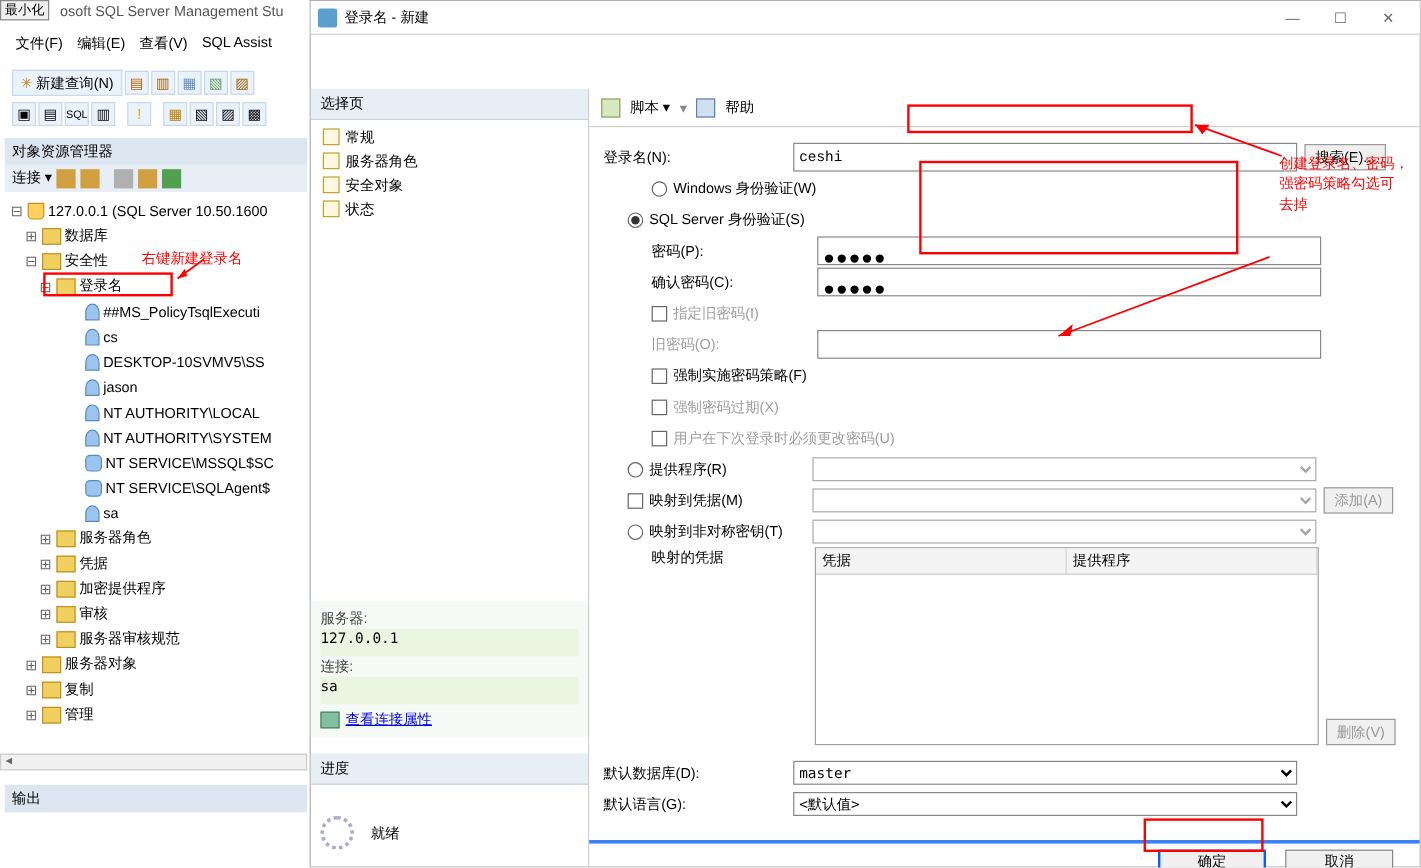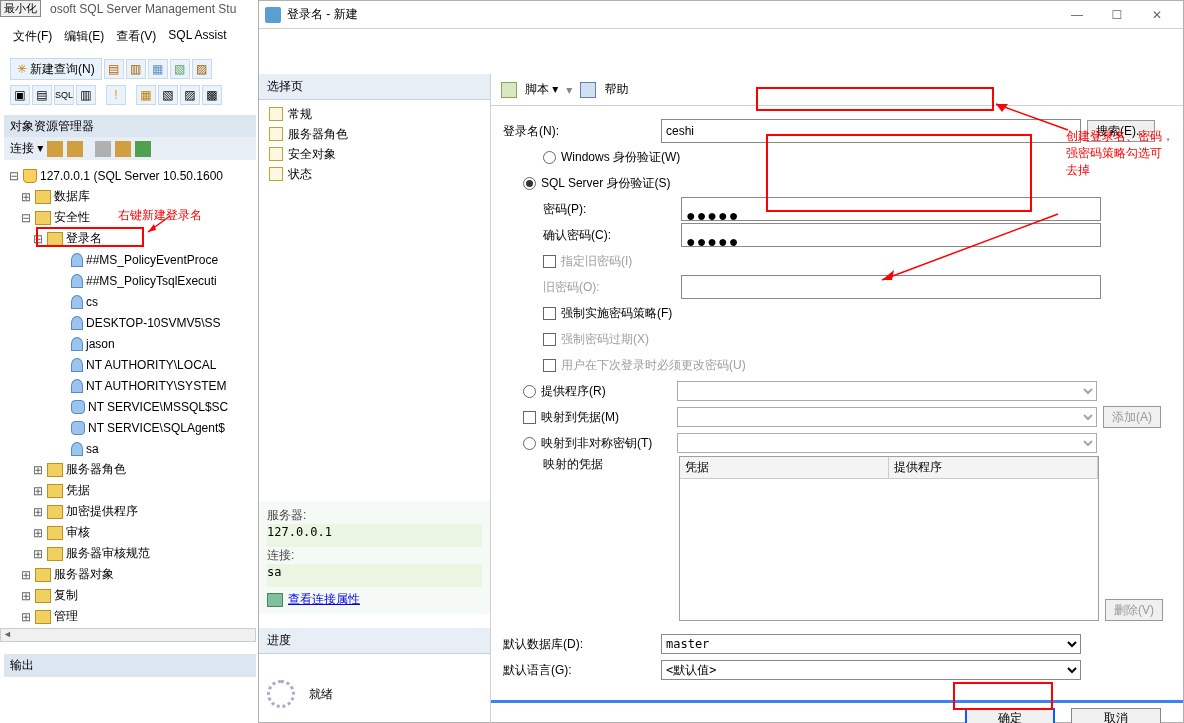--- a/index.html
+++ b/index.html
@@ -53,21 +53,21 @@
 .prog-sect { padding: 6px 8px; display: flex; align-items: center; gap: 14px; height: 80px;}
 .prog-ring { width: 28px; height: 28px; border: 3px dotted #aac; border-radius: 50%; }
 
 .dlg-right { flex: 1; padding: 0; position: relative; }
 .script-bar { height: 32px; border-bottom: 1px solid #d0d0d0; display: flex; align-items: center; padding: 0 10px; gap: 8px; }
 .script-bar .sic { width: 16px; height: 16px; background: #d8e8c0; border: 1px solid #90a060; }
 .form { position: absolute; left: 10px; top: 44px; right: 10px; }
 .frow { display: flex; align-items: center; min-height: 26px; }
 .flabel { width: 160px; padding-left: 2px; }
 .flabel.in2 { padding-left: 42px; width: 180px; }
-.finput { height: 20px; border: 1px solid #888; padding: 11px 4px; background: #fff; font-family: Liberation Sans, sans-serif; }
+.finput { height: 20px; border: 1px solid #888; padding: 11px 4px; background: #fff; font-family: Liberation Mono, monospace; }
 .finput.wide { width: 420px; }
 .finput.med { width: 420px; }
 .fbtn { height: 22px; border: 1px solid #999; background: #f0f0f0; padding: 0 8px; margin-left: 6px; }
 .fbtn:disabled { color: #999; }
 .radio { width: 13px; height: 13px; border: 1px solid #666; border-radius: 50%; margin-right: 5px; display: inline-flex; align-items: center; justify-content: center; }
 .radio.on::after { content: ""; width: 7px; height: 7px; background: #333; border-radius: 50%; }
 .chk { width: 13px; height: 13px; border: 1px solid #666; margin-right: 5px; display: inline-block; }
 .disabled { color: #9e9e9e; }
 .pw-dots { letter-spacing: 1px; font-size: 16px; line-height: 14px; }
 .sel { height: 20px; border: 1px solid #888; width: 420px; background: #fff; font-family: SimSun, monospace; }
@@ -140,24 +140,20 @@
         <span class="folder"></span>
         <span>安全性</span>
       </div>
     <div class="tree-row ind2">
         <span class="exp">⊟</span>
         <span class="folder"></span>
         <span>登录名</span>
       </div>
     <div class="tree-row ind4">
         <span class="user-ic"></span>
-        <span>##MS_PolicyEventProce</span>
-      </div>
-    <div class="tree-row ind4">
-        <span class="user-ic"></span>
         <span>##MS_PolicyTsqlExecuti</span>
       </div>
     <div class="tree-row ind4">
         <span class="user-ic"></span>
         <span>cs</span>
       </div>
     <div class="tree-row ind4">
         <span class="user-ic"></span>
         <span>DESKTOP-10SVMV5\SS</span>
       </div>

